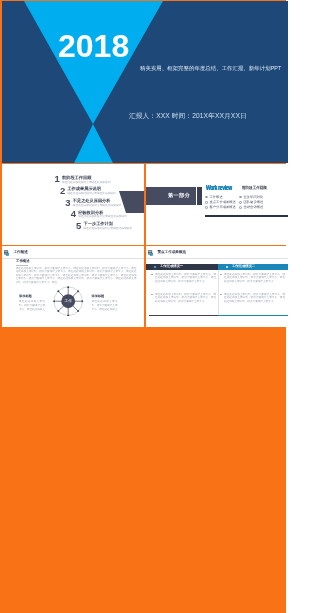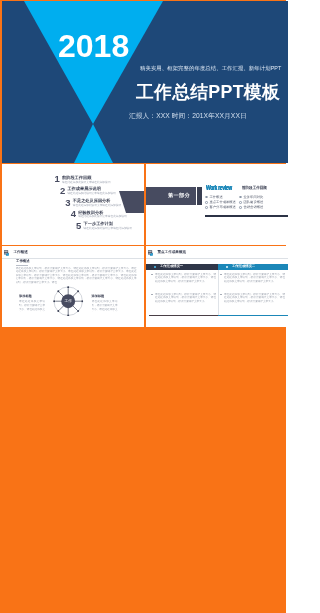--- a/index.html
+++ b/index.html
@@ -71,21 +71,20 @@
 
 <div class="page">
   <div class="grid">
     <div class="slide hero">
       <svg class="bowtie" viewBox="0 0 286 162">
         <polygon points="22,0 161,0 91,123" fill="#00AEEF"></polygon>
         <polygon points="91,123 111,162 72,162" fill="#00AEEF"></polygon>
       </svg>
       <div class="year">2018</div>
       <div class="sub">精美实用、框架完整的年度总结、工作汇报、新年计划PPT</div>
-      <div class="title">工作总结PPT模板</div>
       <div class="meta">汇报人：XXX     时间：201X年XX月XX日</div>
     </div>
 
     <div class="slide toc">
       <div class="rpar"></div>
       <div id="tocitems">
           <div class="num" style="left: 52.5px; top: 10.3px;">1</div>
           <div class="t1" style="left: 60px; top: 10.8px;">前阶段工作回顾</div>
           <div class="t2" style="left: 60px; top: 15.6px;">请在此处添加此说明文字请在此添加说明</div>
           <div class="num" style="left: 57.9px; top: 21.9px;">2</div>

